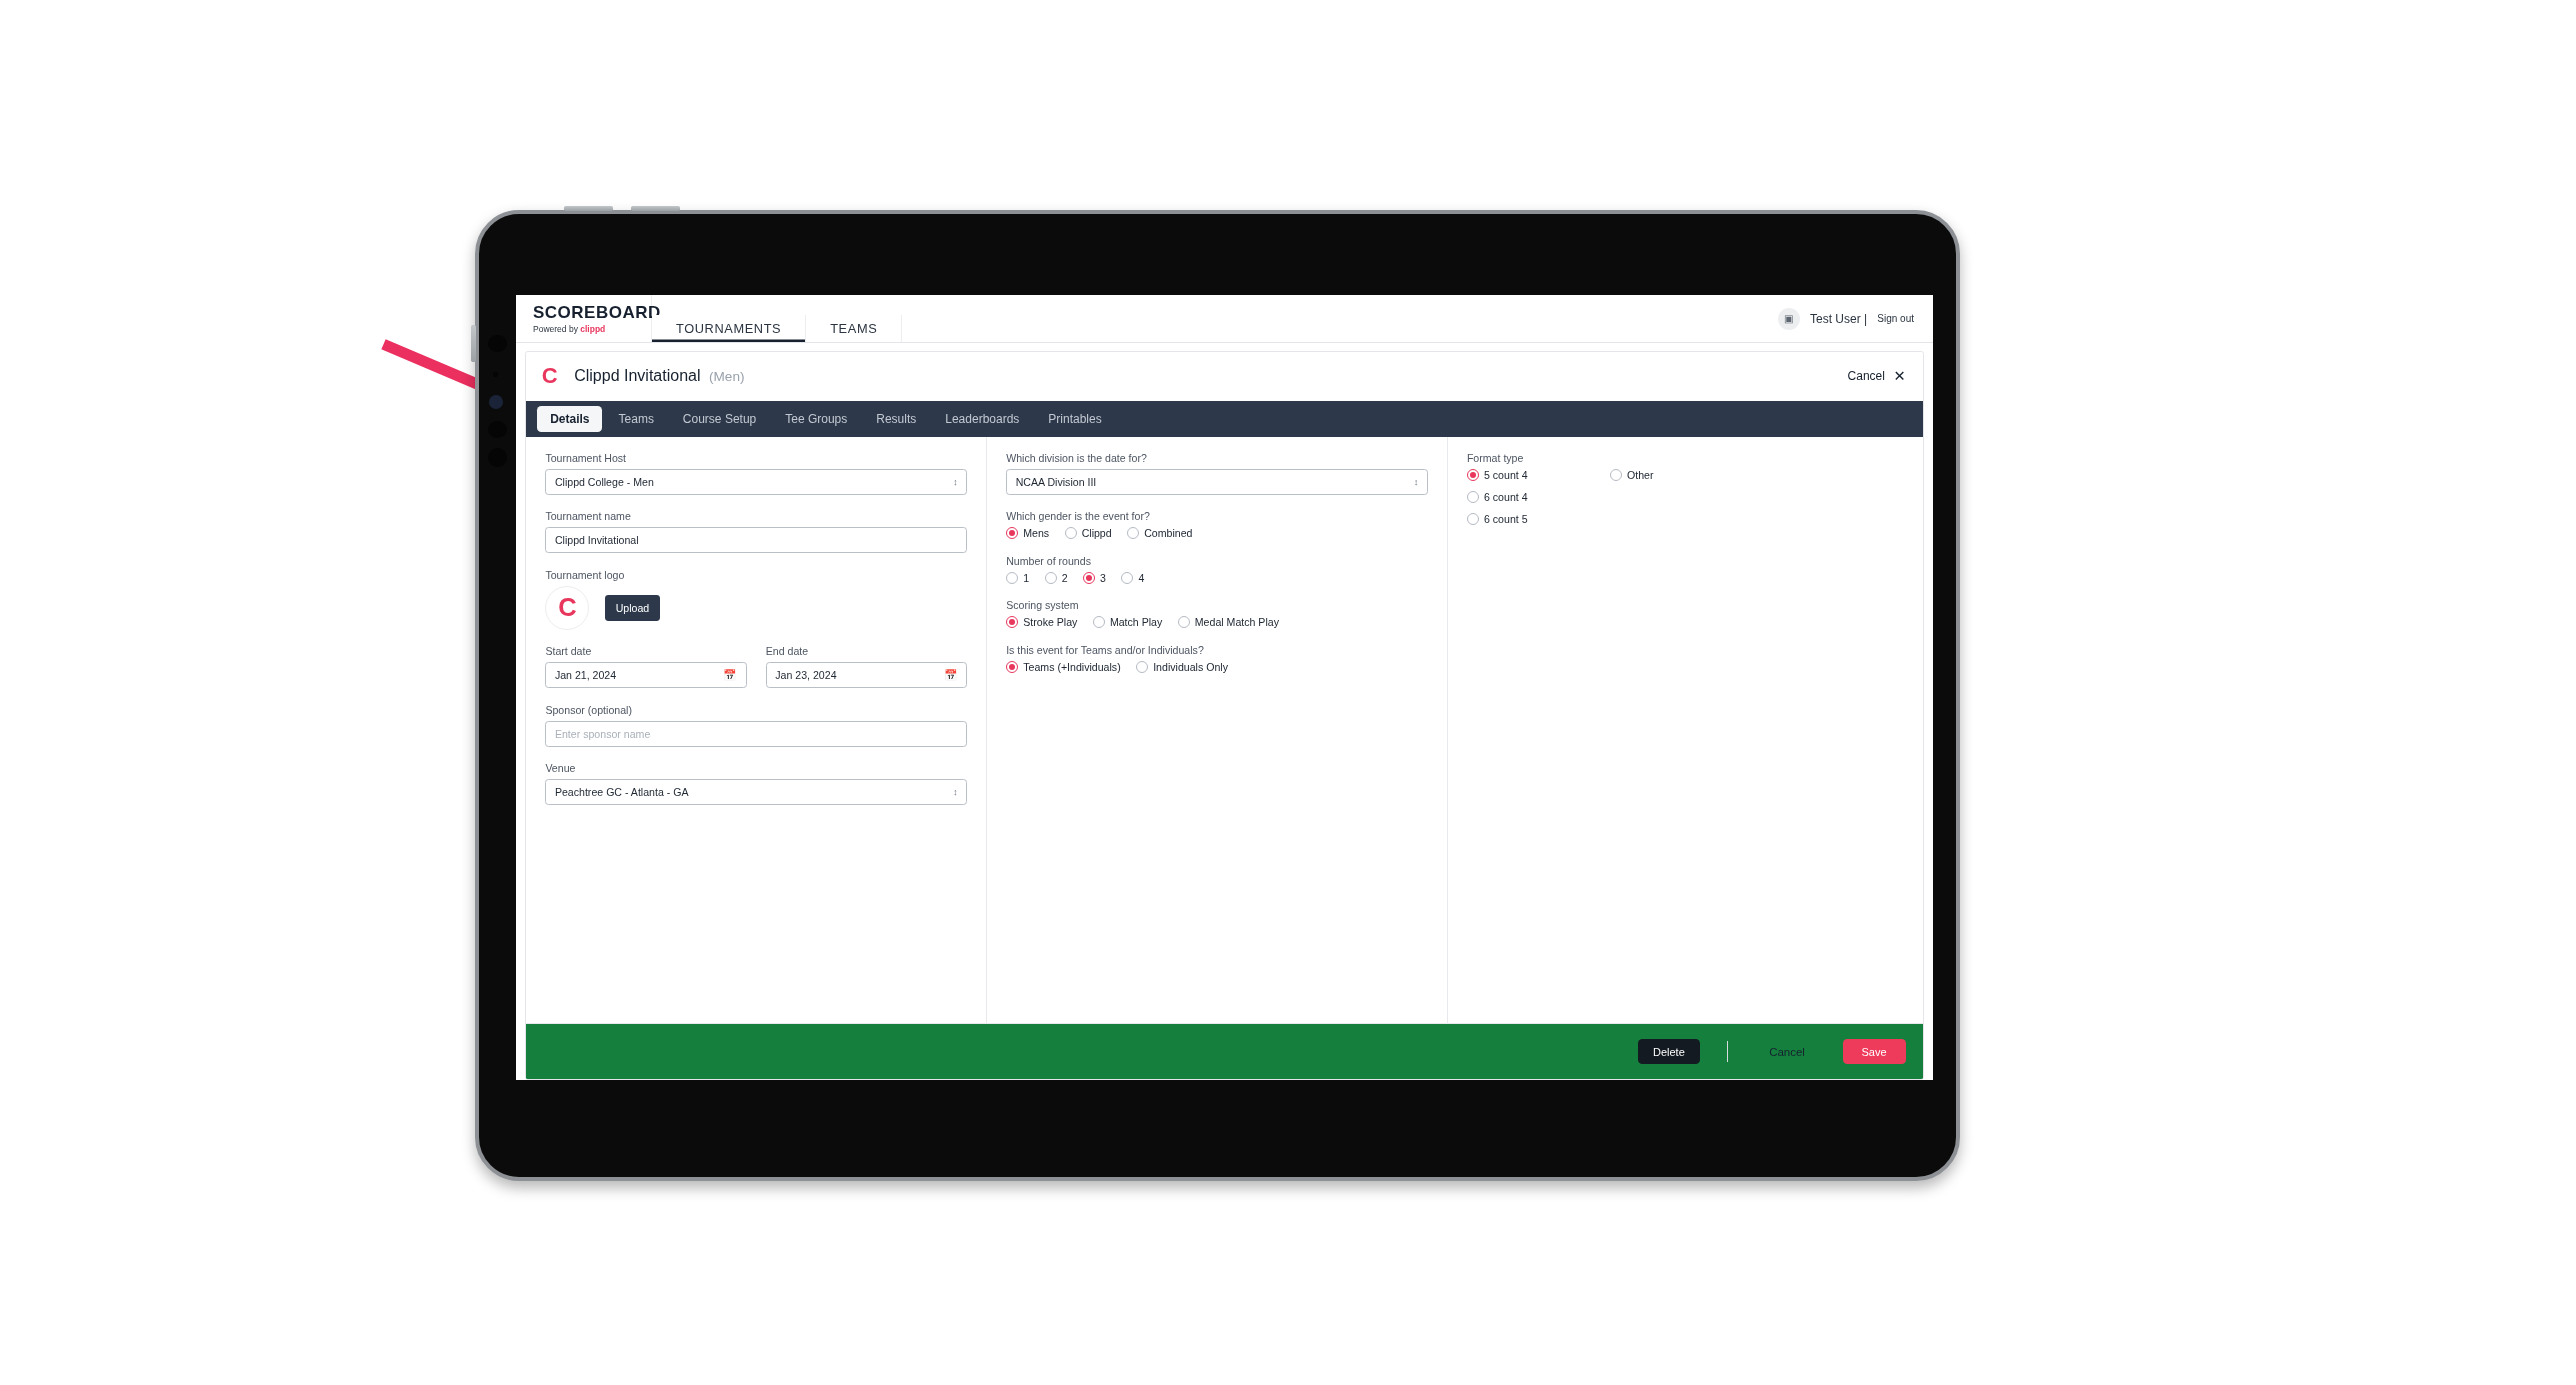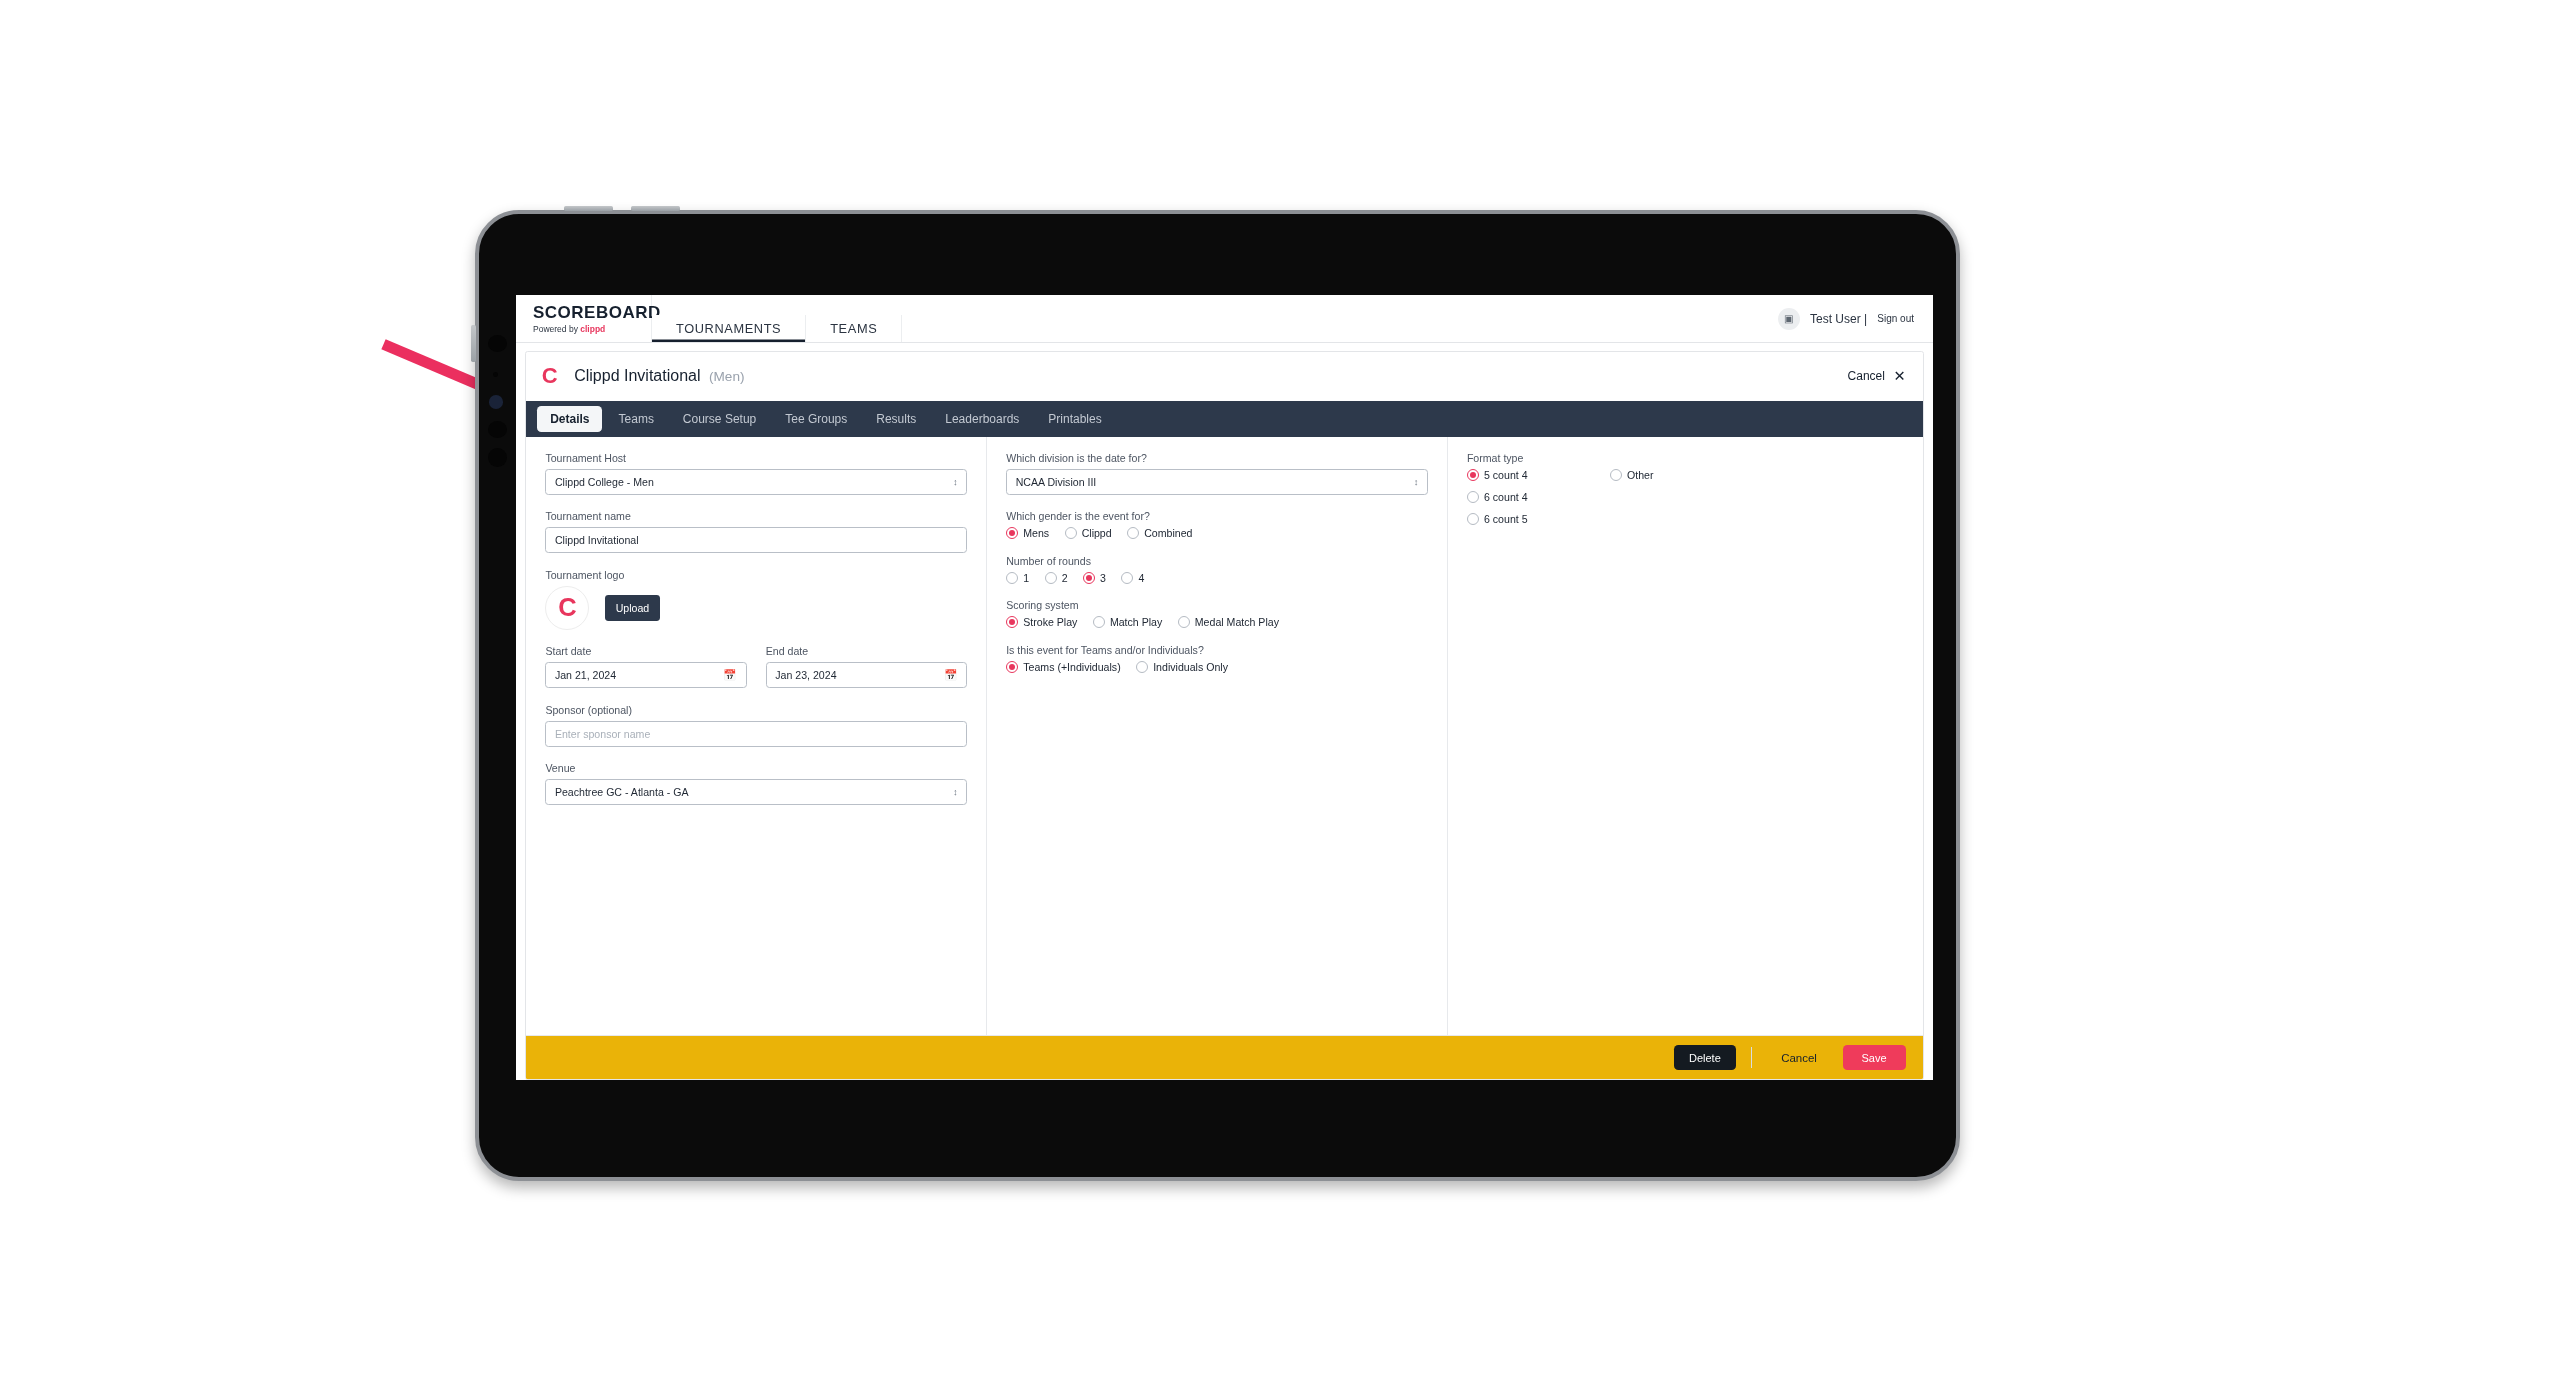--- a/index.html
+++ b/index.html
@@ -132,22 +132,22 @@
   .rdot.on::after { content:""; width:6px; height:6px; border-radius:50%; background:#e8365d; }
   .rlabel { font-size:10.6px; color:#222a36; }
 
   .vstack .radio-item { margin-bottom:10.2px; }
   .format-grid { display:flex; }
   .format-grid .fg-left { width:111px; }
   .format-grid .fg-right { margin-left:32px; }
 
   
   #pagefoot {
-    height:44px; border-top:0.9px solid #e7e9ec; display:flex; align-items:center;
-    justify-content:flex-end; gap:0; padding-right:17px; background:#eab308;
+    height:56px; border-top:0.9px solid #e7e9ec; display:flex; align-items:center;
+    justify-content:flex-end; gap:12px; padding-right:17px; background:#15803d;
   }
   .btn-delete { background:#141a21; color:#fff; font-size:11px; padding:6.8px 15.3px; border-radius:4.3px; cursor:pointer; }
   .vdiv { width:0.9px; height:20.4px; background:#d8dce1; margin:0 15.3px; }
   .btn-cancel { font-size:11.5px; color:#16202e; padding:6.8px 13.6px; cursor:pointer; }
   .btn-save { background:#ef3b5b; color:#fff; font-size:11px; padding:6.8px 19px; border-radius:4.3px; margin-left:12px; cursor:pointer; }
 </style>
 </head>
 <body>
 
 <div id="stage">

